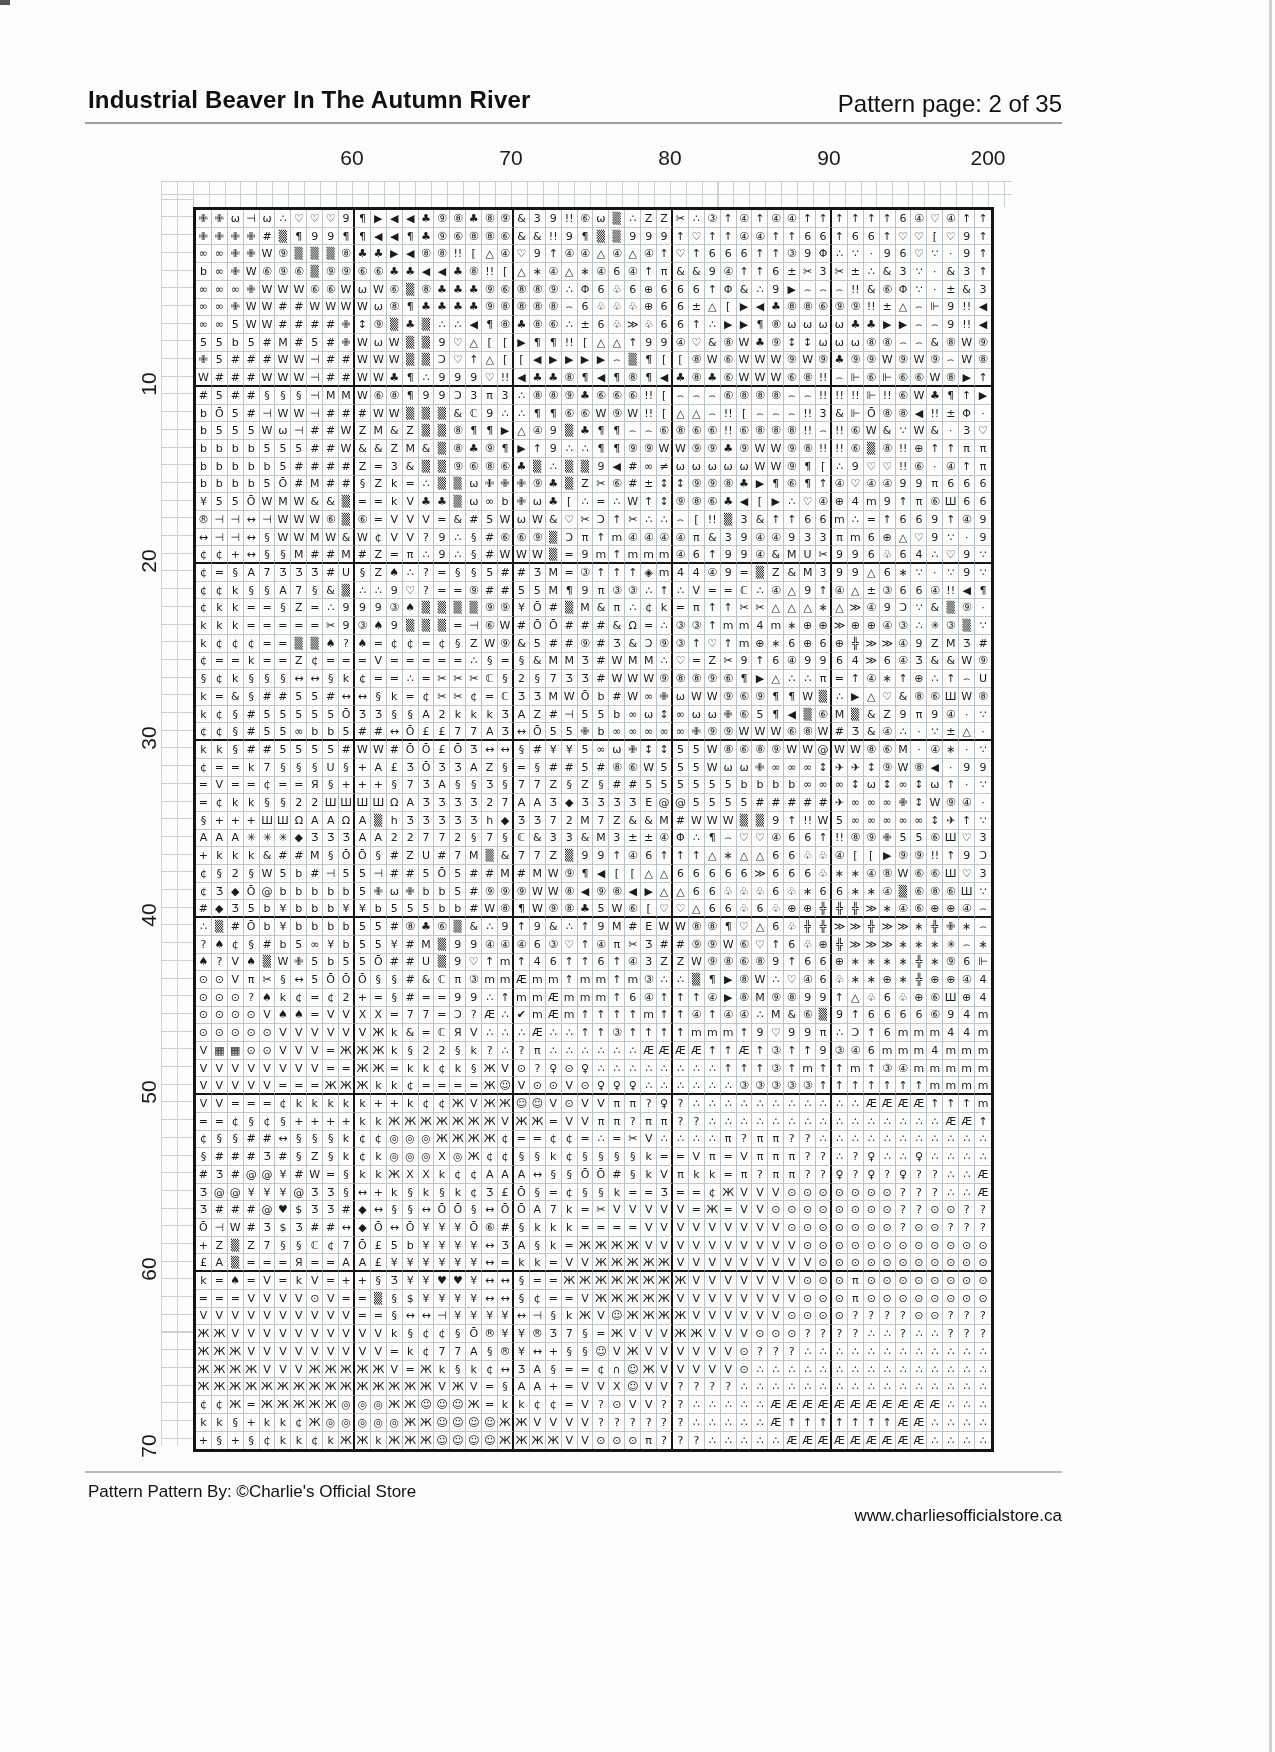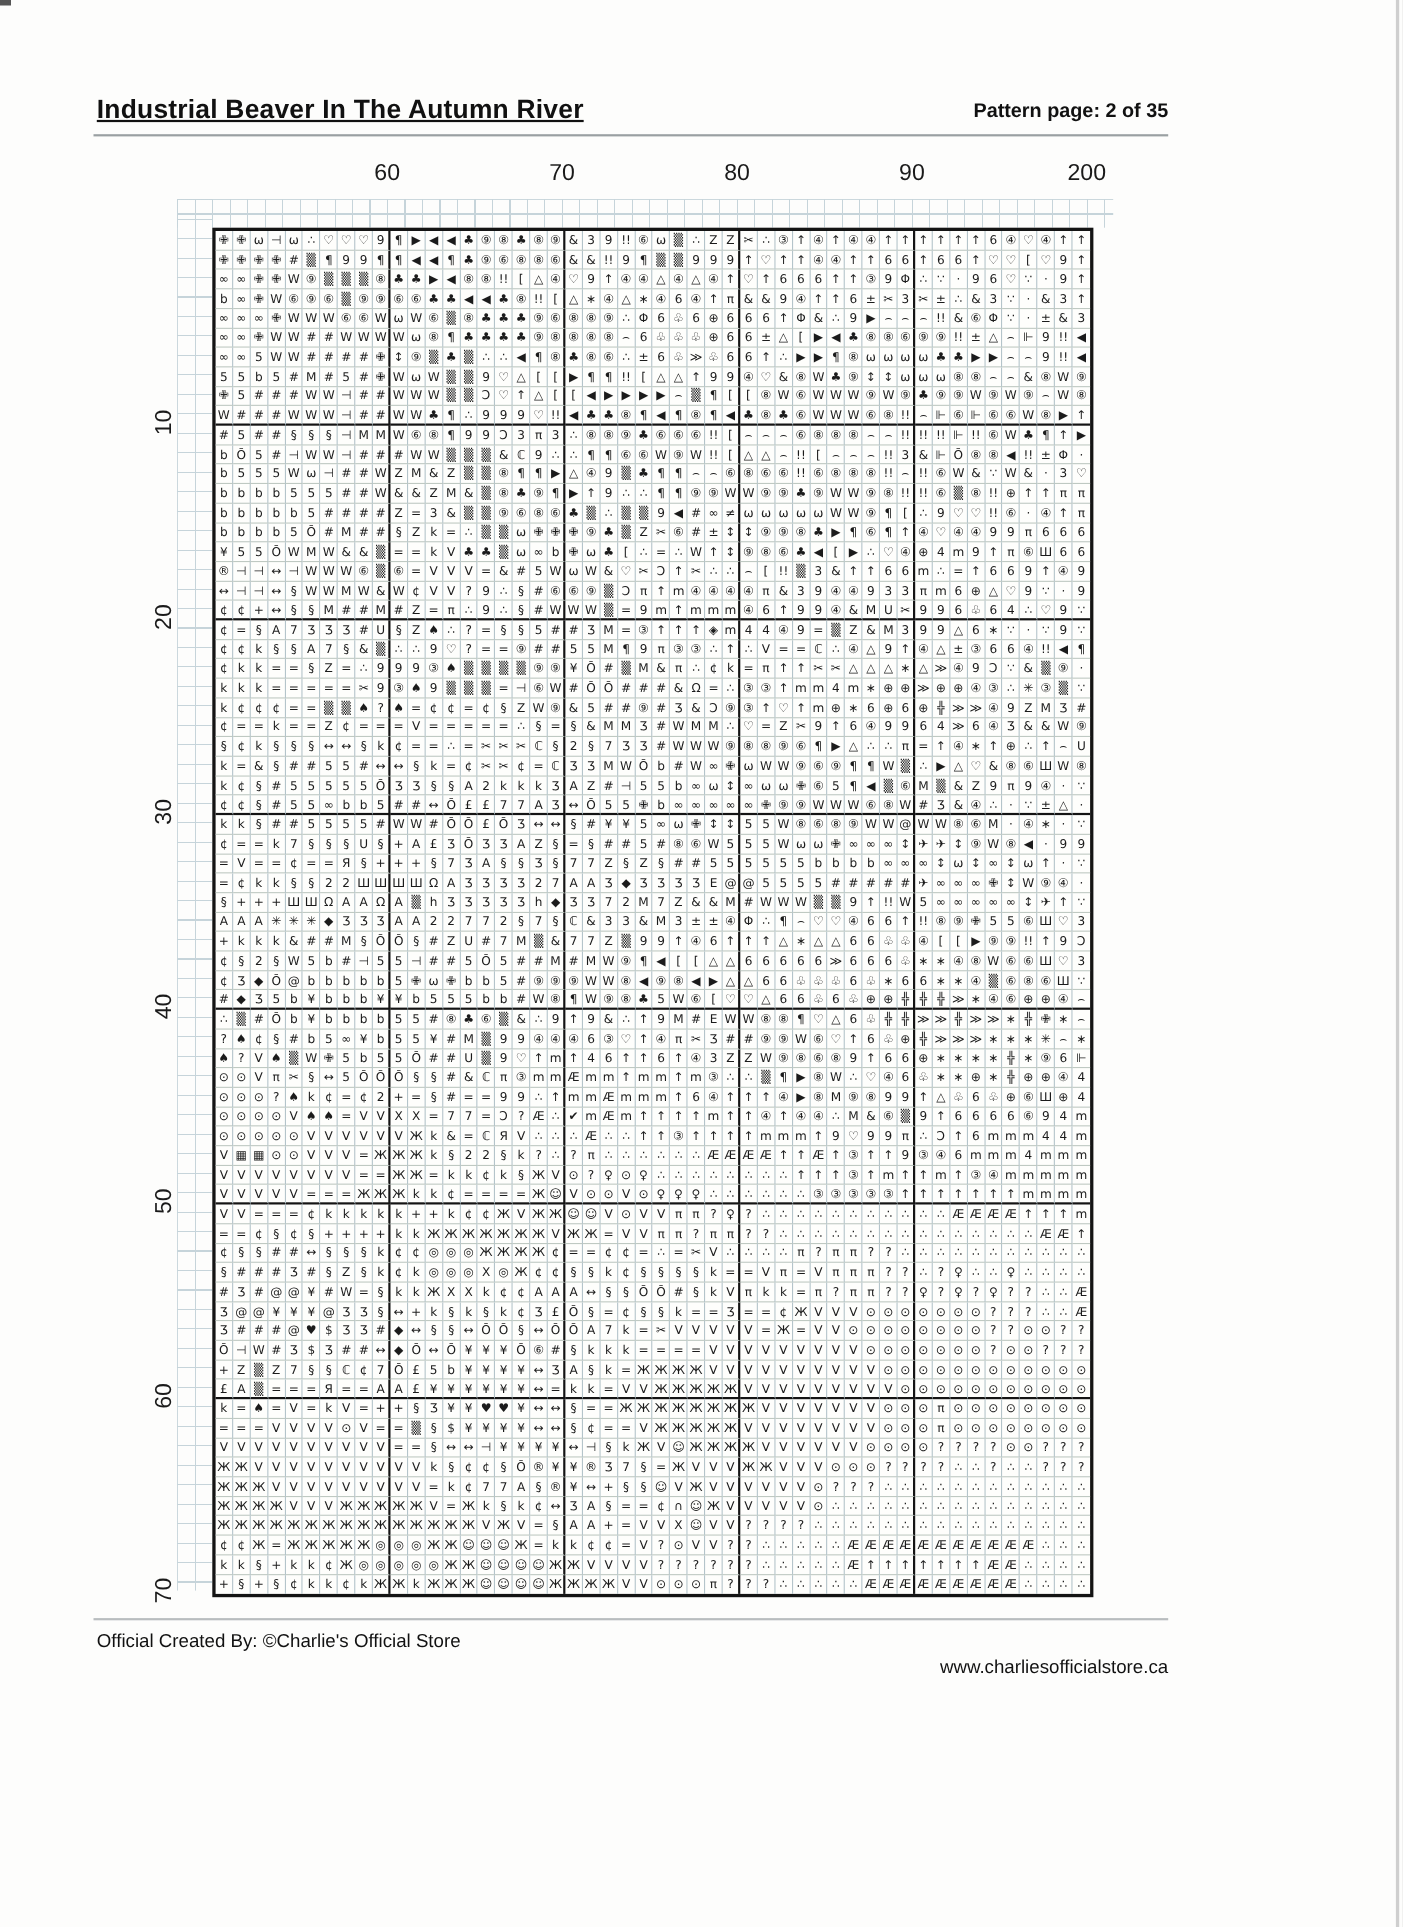--- a/index.html
+++ b/index.html
@@ -1,20 +1,20 @@
 <!DOCTYPE html>
 <html><head>
 <meta charset="utf-8">
 <style>
   html,body{margin:0;padding:0;background:#e8e8e8;}
   .page{position:relative;width:1275px;height:1752px;background:#fdfdfc;overflow:hidden;
         font-family:"Liberation Sans", sans-serif;color:#111;}
   
-  .title{position:absolute;left:88px;top:86px;font-size:24px;font-weight:bold;letter-spacing:0.2px;text-decoration:underline;}
-  .pageinfo{position:absolute;right:213px;top:90px;font-size:18px;font-weight:bold;margin-left:16px;}
+  .title{position:absolute;left:88px;top:86px;font-size:24px;font-weight:bold;letter-spacing:0.2px;}
+  .pageinfo{position:absolute;right:213px;top:90px;font-size:24px;font-weight:normal;margin-left:16px;}
   .rule{position:absolute;left:85px;width:977px;height:2px;background:#9aa0a2;}
   .rule.top{top:122px;}
   .rule.bottom{top:1471px;background:#b9bdbf;}
   
   .footer-left{position:absolute;left:88px;top:1482px;font-size:17px;}
   .footer-right{position:absolute;right:213px;top:1506px;font-size:17px;}
   
   .margin-top{position:absolute;left:161px;top:181px;width:851px;height:26px;
     background:
       repeating-linear-gradient(to right, #c6d4da 0 1px, transparent 1px 15.9px),
@@ -3708,18 +3708,18 @@
           <div class="cell">Æ</div>
           <div class="cell">∴</div>
           <div class="cell">∴</div>
           <div class="cell">∴</div>
           <div class="cell vthick">∴</div>
         </div>
       </div>
   </div>
 
   <div class="rule bottom"></div>
-  <div class="footer-left">Official Created By: ©Charlie's Official Store</div>
+  <div class="footer-left">Pattern Pattern By: ©Charlie's Official Store</div>
   <div class="footer-right">www.charliesofficialstore.ca</div>
 
   <div class="scan-edge"></div>
   <div class="scan-speck"></div>
 </div>
 
 </body></html>

